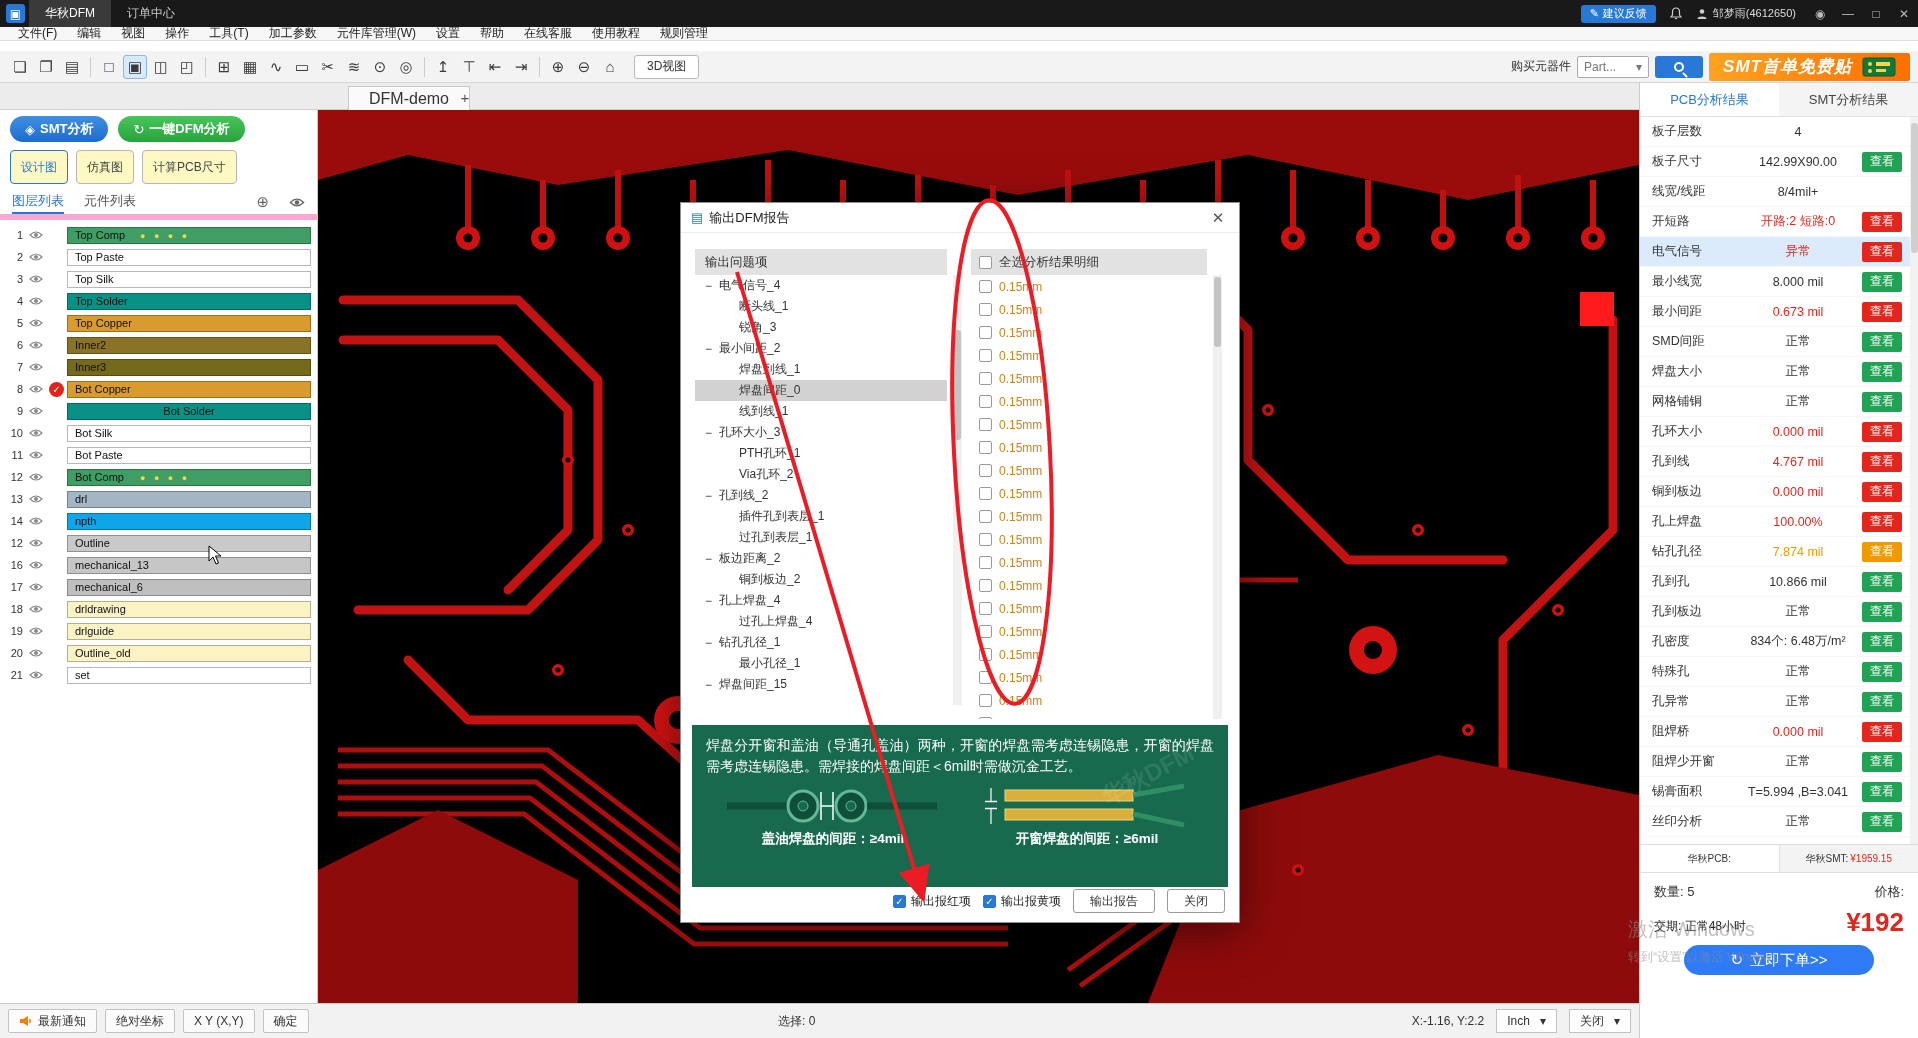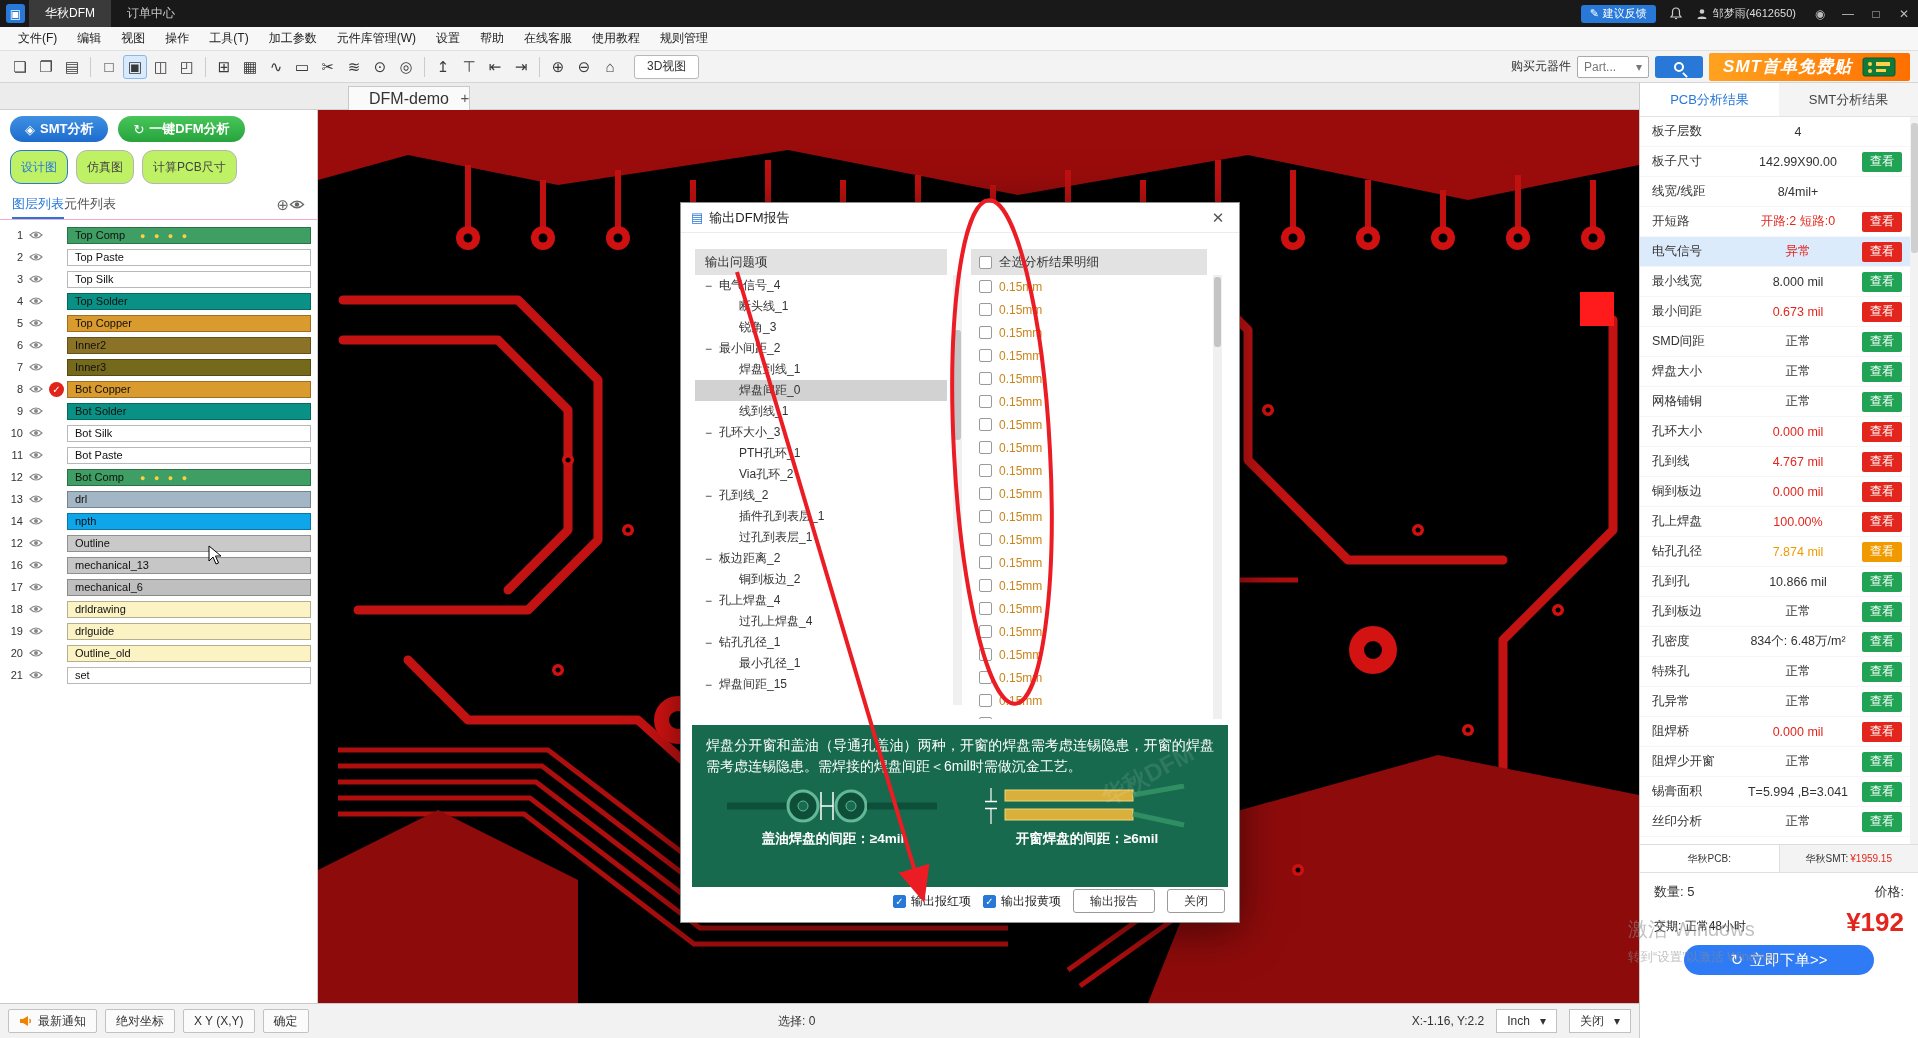--- a/index.html
+++ b/index.html
@@ -12,21 +12,21 @@
 .logo{width:19px;height:19px;background:#2878d8;color:#fff;border-radius:3px;display:flex;align-items:center;justify-content:center;font-size:12px;margin-right:4px}
 .t-tab{height:100%;display:flex;align-items:center;padding:0 16px;font-size:12px;color:#c8c8c8}
 .t-tab.active{background:#3a3a3a;color:#fff}
 .t-spacer{flex:1}
 .feedback{background:#2878d8;color:#fff;border-radius:3px;height:18px;display:flex;align-items:center;gap:4px;padding:0 9px;font-size:11px;margin-right:14px}
 .bell{margin-right:14px;display:flex}
 .user{display:flex;align-items:center;gap:5px;font-size:11px;color:#ddd;margin-right:10px}
 .winbtn{width:28px;height:100%;display:flex;align-items:center;justify-content:center;color:#bbb;font-size:12px}
 
 
-.menubar{position:absolute;left:0;top:27px;width:100%;height:24px;background:#f7f7f7;border-bottom:1px solid #e0e0e0;display:flex;align-items:center;padding-left:8px;z-index:9}
+.menubar{position:absolute;left:0;top:27px;width:100%;height:14px;background:#f7f7f7;border-bottom:1px solid #e0e0e0;display:flex;align-items:center;padding-left:8px;z-index:9}
 .menu-item{padding:0 10px;font-size:12px;color:#222}
 
 
 .toolbar{position:absolute;left:0;top:51px;width:100%;height:32px;background:#f3f3f3;border-bottom:1px solid #d5d5d5;display:flex;align-items:center;padding:0 8px;z-index:9}
 .tb-group{display:flex;align-items:center;gap:2px}
 .tb-icon{width:24px;height:24px;display:flex;align-items:center;justify-content:center;font-size:15px;color:#3a3a3a;border:1px solid transparent;border-radius:3px}
 .tb-sep{width:1px;height:20px;background:#ccc;margin:0 6px}
 .btn-3d{margin-left:12px;height:24px;padding:0 12px;background:#fff;border:1px solid #b8b8b8;border-radius:3px;font-size:12px;color:#333}
 .tb-right{margin-left:auto;display:flex;align-items:center;gap:6px}
 .buy-label{font-size:12px;color:#333}
@@ -42,23 +42,23 @@
 .tab-add{position:absolute;left:455px;top:4px;width:20px;height:20px;display:flex;align-items:center;justify-content:center;font-size:15px;color:#555}
 
 
 .leftpanel{position:absolute;left:0;top:110px;width:318px;height:893px;background:#fff;border-right:1px solid #ccc;z-index:5}
 .lp-buttons{display:flex;gap:10px;padding:6px 10px}
 .pill{height:26px;border-radius:13px;display:flex;align-items:center;gap:5px;padding:0 15px;color:#fff;font-size:13px;font-weight:bold}
 .pill.smt{background:linear-gradient(#3f90e2,#1d6cce)}
 .pill.dfm{background:linear-gradient(#47c659,#27a33c)}
 .pill .p-ic{font-weight:normal;font-size:13px}
 .lp-viewtabs{display:flex;gap:8px;padding:2px 10px 6px}
-.vt{height:22px;display:flex;align-items:center;padding:16px 10px;border:1px solid #b5b5b5;border-radius:11px;background:#bef264;color:#444;font-size:12px}
+.vt{height:22px;display:flex;align-items:center;padding:16px 10px;border:1px solid #b5b5b5;border-radius:4px;background:#fef9c3;color:#444;font-size:12px}
 .vt.active{border-color:#2878d8;color:#2878d8}
-.lp-listtabs{display:flex;align-items:center;height:30px;border-bottom:1px solid #f9a8d4;padding:0 12px;}
+.lp-listtabs{display:flex;align-items:center;height:30px;border-bottom:6px solid #f9a8d4;padding:0 12px;gap:20px}
 .lt{height:100%;display:flex;align-items:center;color:#555;font-size:13px;border-bottom:2px solid transparent}
 .lt.active{color:#2878d8;border-bottom-color:#2878d8}
 .lt-spacer{flex:1}
 .lt-ic{color:#666;font-size:15px;display:flex;align-items:center}
 .layer-list{padding-top:4px}
 .lrow{display:flex;align-items:center;height:22px;padding:0 6px;gap:3px}
 .lnum{width:17px;text-align:right;font-size:11px;color:#333;flex:none}
 .leye{width:20px;display:flex;justify-content:center;flex:none}
 .lbadge{width:15px;height:15px;border-radius:50%;background:#e02419;color:#fff;font-size:10px;display:flex;align-items:center;justify-content:center;flex:none}
 .lbar{flex:1;height:17px;border:1px solid rgba(0,0,0,.28);display:flex;align-items:center;padding:0 7px;font-size:11px;color:#101010;position:relative;white-space:nowrap}
@@ -447,21 +447,21 @@
 
         <div class="lrow">
           <span class="lnum">9</span>
           <span class="leye">
             <svg width="14" height="10" viewBox="0 0 14 10">
               <path d="M1 5 Q7 -1 13 5 Q7 11 1 5 Z" fill="none" stroke="#888" stroke-width="1.1"></path>
               <circle cx="7" cy="5" r="2" fill="#888"></circle>
             </svg>
           </span>
           <span class="lbadge" style="visibility: hidden;"></span>
-          <span class="lbar" style="background: rgb(10, 145, 133);">
+          <span class="lbar" style="background: rgb(10, 145, 133); justify-content: center;">
             <span>Bot Solder</span>
 
           </span>
         </div>
 
         <div class="lrow">
           <span class="lnum">10</span>
           <span class="leye">
             <svg width="14" height="10" viewBox="0 0 14 10">
               <path d="M1 5 Q7 -1 13 5 Q7 11 1 5 Z" fill="none" stroke="#888" stroke-width="1.1"></path>

